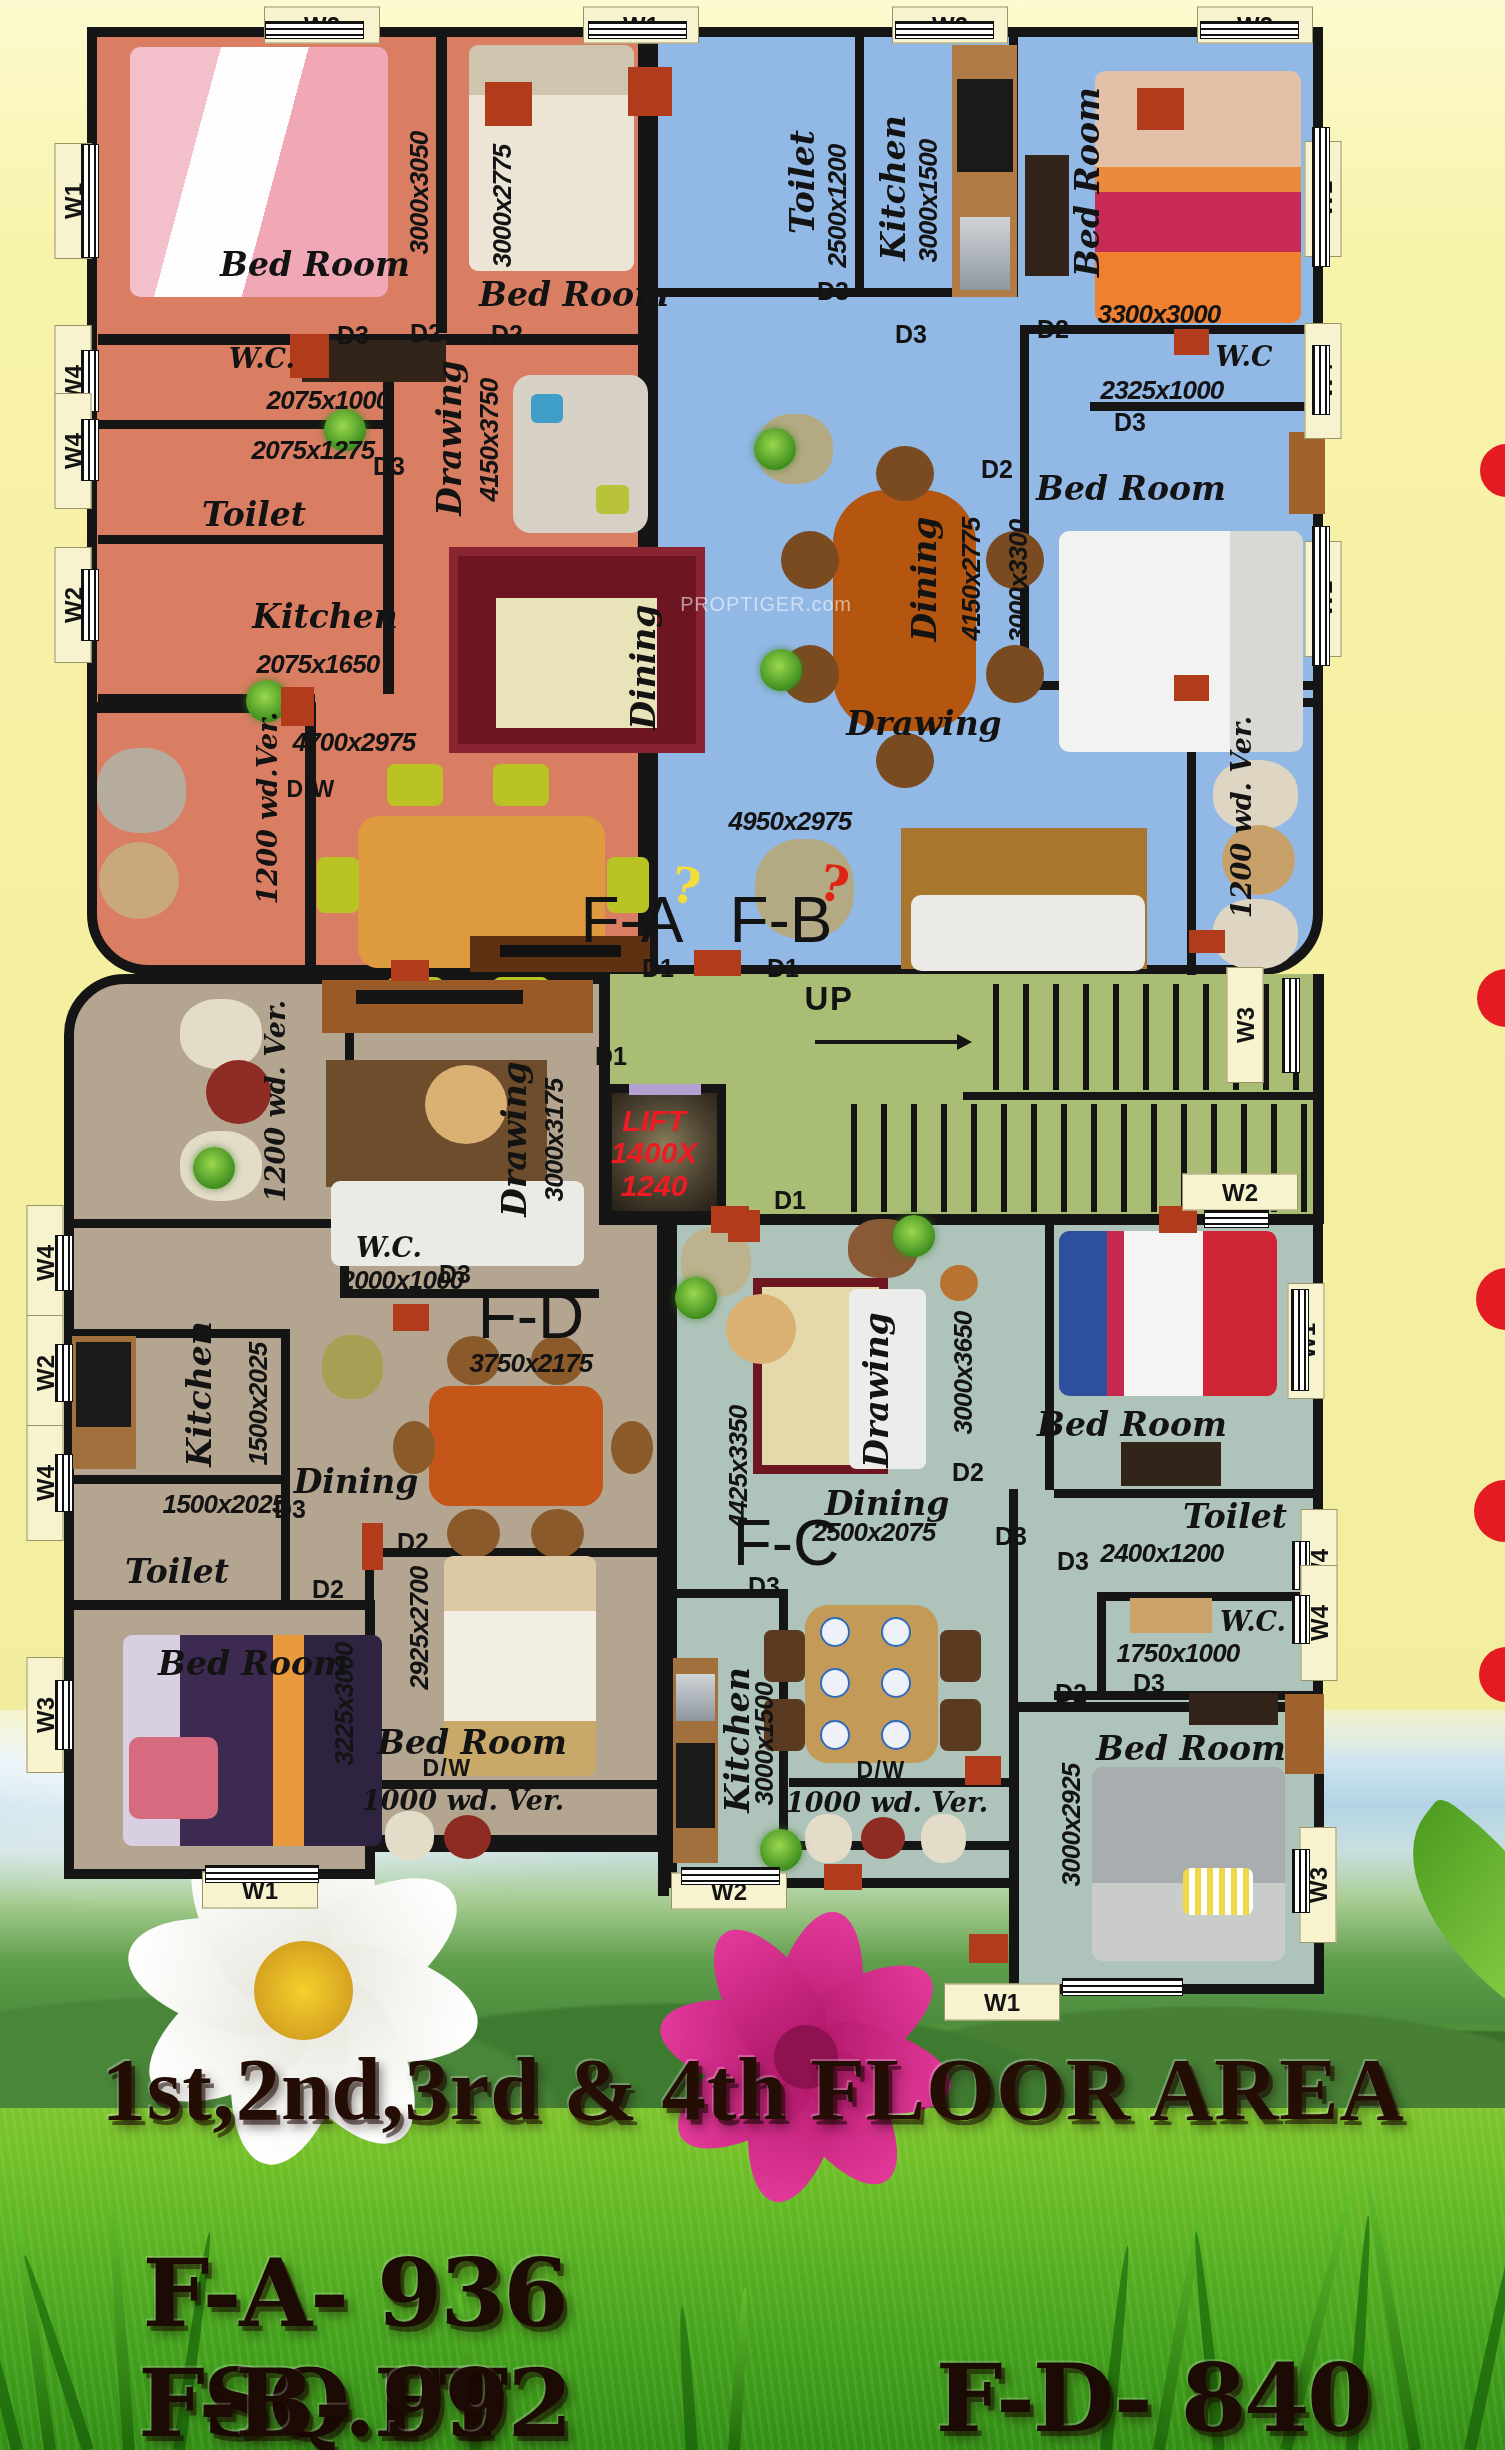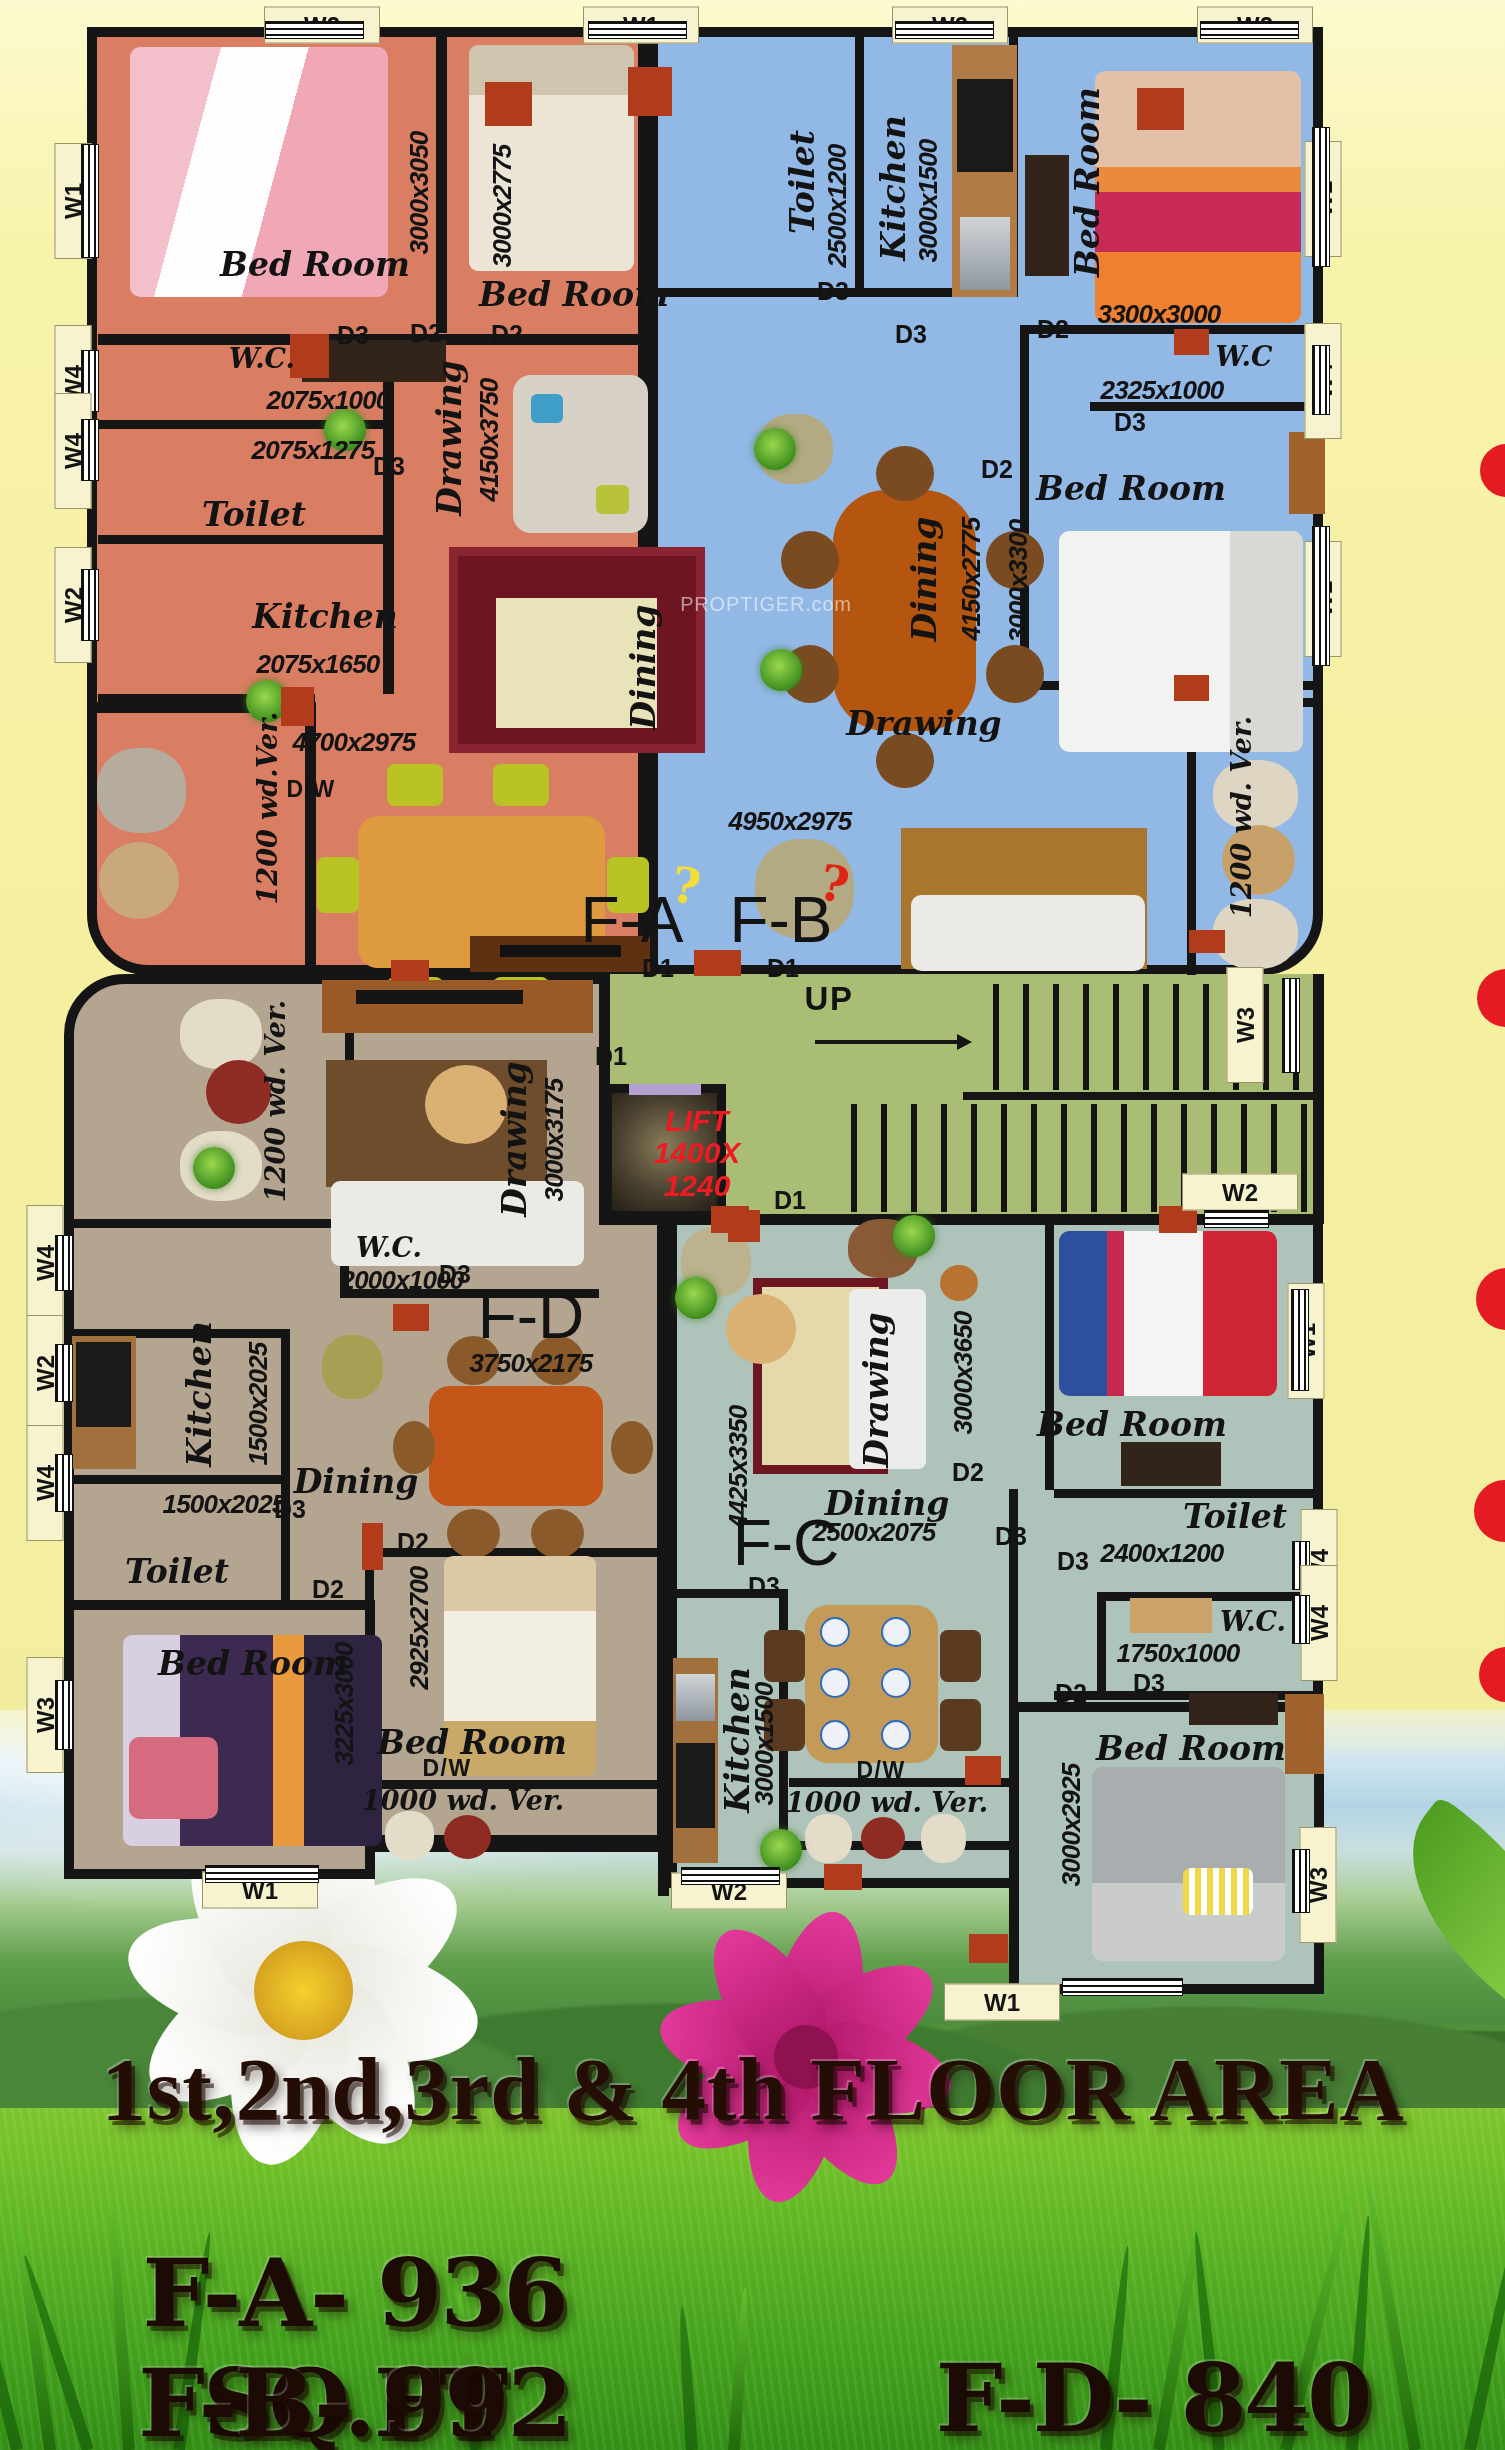--- a/index.html
+++ b/index.html
@@ -350,21 +350,21 @@
       <div class="ann door" style="left: 833px; top: 291px; transform: translate(-50%, -50%) rotate(0deg);">D3</div>
       <div class="ann door" style="left: 911px; top: 334px; transform: translate(-50%, -50%) rotate(0deg);">D3</div>
       <div class="ann door" style="left: 1053px; top: 329px; transform: translate(-50%, -50%) rotate(0deg);">D2</div>
       <div class="ann door" style="left: 1130px; top: 422px; transform: translate(-50%, -50%) rotate(0deg);">D3</div>
       <div class="ann door" style="left: 997px; top: 469px; transform: translate(-50%, -50%) rotate(0deg);">D2</div>
       <div class="ann door" style="left: 783px; top: 968px; transform: translate(-50%, -50%) rotate(0deg);">D1</div>
       <div class="ann wm" style="left: 766px; top: 604px; transform: translate(-50%, -50%) rotate(0deg);">PROPTIGER.com</div>
       <div class="ann marky" style="left: 686px; top: 886px; transform: translate(-50%, -50%) rotate(8deg);">?</div>
       <div class="ann markr" style="left: 834px; top: 884px; transform: translate(-50%, -50%) rotate(12deg);">?</div>
       <div class="ann up" style="left: 829px; top: 999px; transform: translate(-50%, -50%) rotate(0deg);">UP</div>
-      <div class="ann lift" style="left: 697px; top: 1154px; transform: translate(-50%, -50%) rotate(0deg);">LIFT
+      <div class="ann lift" style="left: 654px; top: 1154px; transform: translate(-50%, -50%) rotate(0deg);">LIFT
 1400X
 1240</div>
       <div class="ann door" style="left: 611px; top: 1056px; transform: translate(-50%, -50%) rotate(0deg);">D1</div>
       <div class="ann door" style="left: 790px; top: 1200px; transform: translate(-50%, -50%) rotate(0deg);">D1</div>
       <div class="ann ver" style="left: 275px; top: 1101px; transform: translate(-50%, -50%) rotate(-90deg);">1200 wd. Ver.</div>
       <div class="ann room" style="left: 514px; top: 1139px; transform: translate(-50%, -50%) rotate(-90deg);">Drawing</div>
       <div class="ann dim" style="left: 554px; top: 1140px; transform: translate(-50%, -50%) rotate(-90deg);">3000x3175</div>
       <div class="ann room" style="left: 389px; top: 1247px; transform: translate(-50%, -50%) rotate(0deg); font-size: 27px;">W.C.</div>
       <div class="ann dim" style="left: 402px; top: 1280px; transform: translate(-50%, -50%) rotate(0deg);">2000x1000</div>
       <div class="ann door" style="left: 455px; top: 1274px; transform: translate(-50%, -50%) rotate(0deg);">D3</div>

